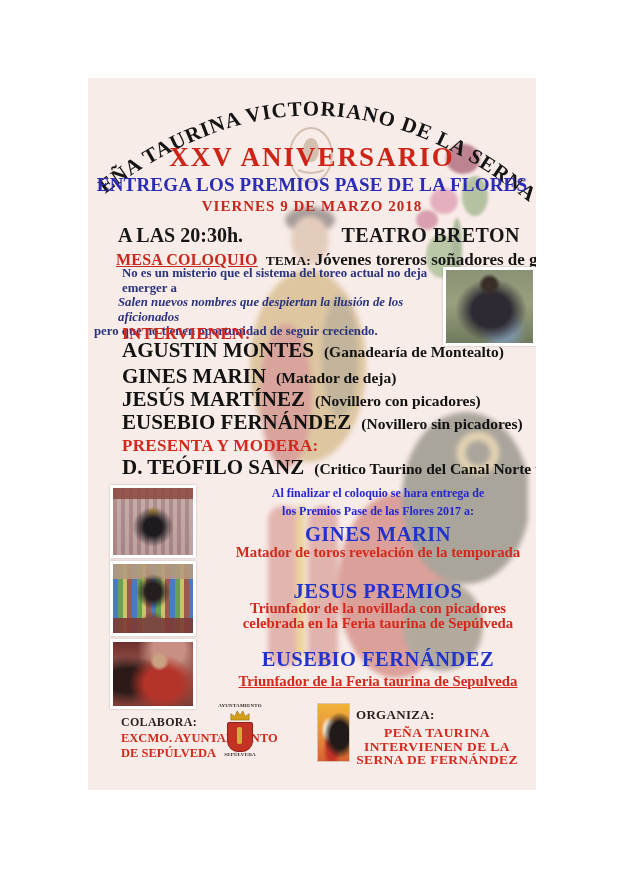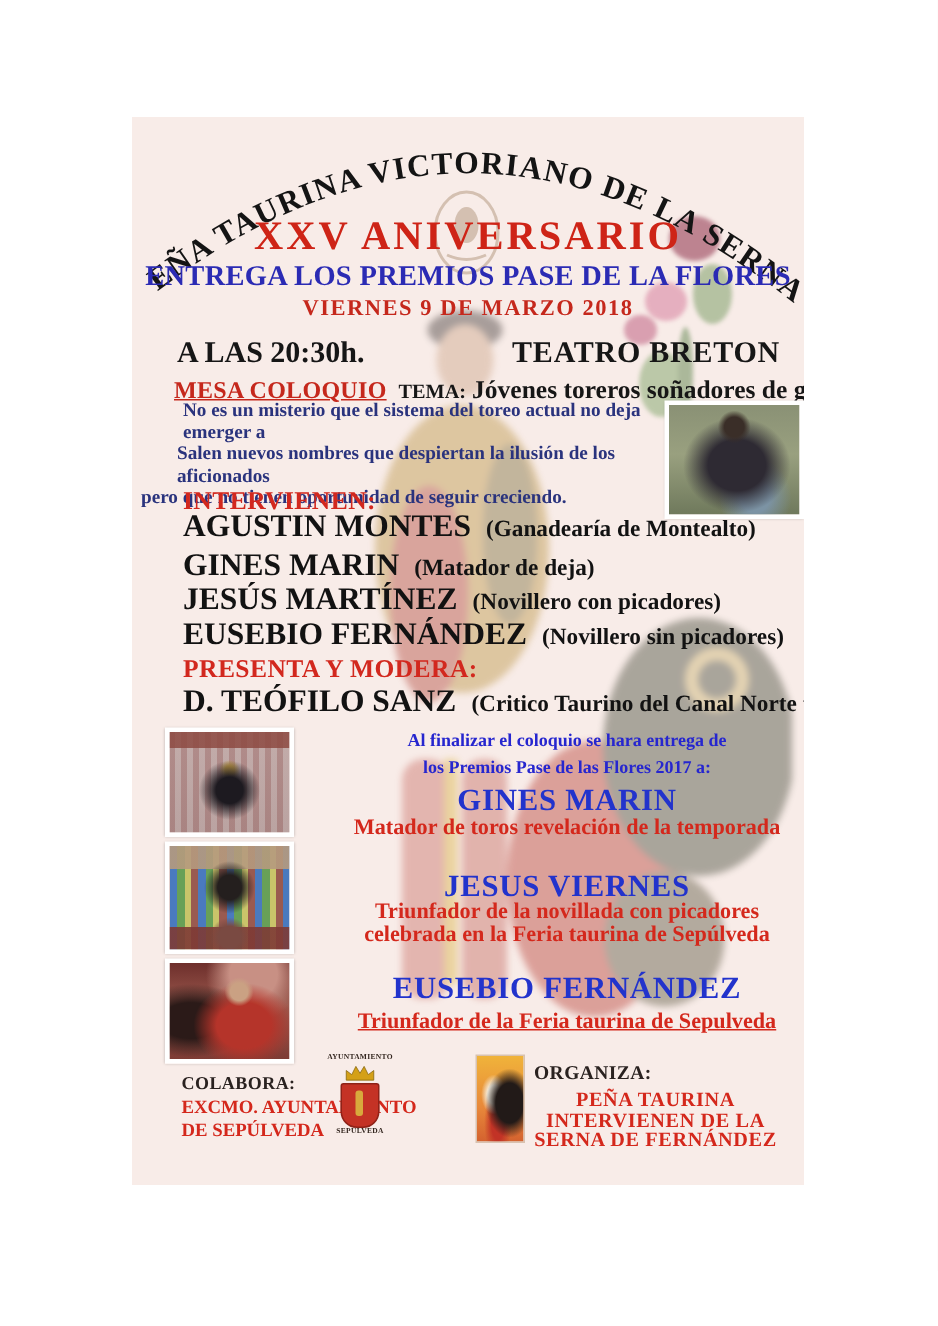--- a/index.html
+++ b/index.html
@@ -26,21 +26,21 @@
   .time{left:30px;top:146px;font-size:20px;color:#161616;}
   .venue{right:16px;top:146px;font-size:20px;color:#161616;letter-spacing:.5px;}
   .mesa-row{left:28px;top:172px;white-space:nowrap;}
   .mesa-label{font-size:16px;color:#c5281c;letter-spacing:.2px;text-decoration:underline;}
   .tema-label{font-size:13.5px;color:#161616;margin-left:4px;}
   .tema-text{font-size:17px;color:#161616;}
 
   
   .intro{left:6px;top:188px;width:364px;color:#2a337d;font-size:12.8px;line-height:14.6px;}
   .il.ind1{padding-left:28px;}
-  .il.ind2{padding-left:24px;}
+  .il.ind2{padding-left:24px;font-style:italic;}
 
   
   .photo{box-sizing:border-box;border:3px solid #ffffff;box-shadow:0 0 2px rgba(0,0,0,.25);}
   .seated{position:absolute;left:355px;top:189px;width:93px;height:79px;
     background:
       radial-gradient(circle at 50% 20%, #3a2e28 0 9%, rgba(0,0,0,0) 15%),
       radial-gradient(ellipse at 52% 55%, #2e2a33 0 30%, rgba(0,0,0,0) 56%),
       radial-gradient(ellipse at 66% 84%, #7c93a4 0 12%, rgba(0,0,0,0) 30%),
       linear-gradient(180deg,#8a9175 0%,#99a07f 45%,#6f795c 100%);}
   .strip{position:absolute;left:22px;top:407px;width:86px;}
@@ -198,21 +198,21 @@
       <div class="photo ph3"></div>
     </div>
 
     <div class="abs award-intro">
       <div>Al finalizar el coloquio se hara entrega de</div>
       <div>los Premios Pase de las Flores 2017 a:</div>
     </div>
 
     <div class="abs wname w1n">GINES MARIN</div>
     <div class="abs wdesc w1d">Matador de toros revelación de la temporada</div>
-    <div class="abs wname w2n">JESUS VIERNES</div>
+    <div class="abs wname w2n">JESUS PREMIOS</div>
     <div class="abs wdesc w2d1">Triunfador de la novillada con picadores</div>
     <div class="abs wdesc w2d2">celebrada en la Feria taurina de Sepúlveda</div>
     <div class="abs wname w3n">EUSEBIO FERNÁNDEZ</div>
     <div class="abs wdesc w3d">Triunfador de la Feria taurina de Sepulveda</div>
 
     <div class="abs colab-label">COLABORA:</div>
     <div class="abs colab-l1">EXCMO. AYUNTAMIENTO</div>
     <div class="abs colab-l2">DE SEPÚLVEDA</div>
 
     <div class="abs crest">

